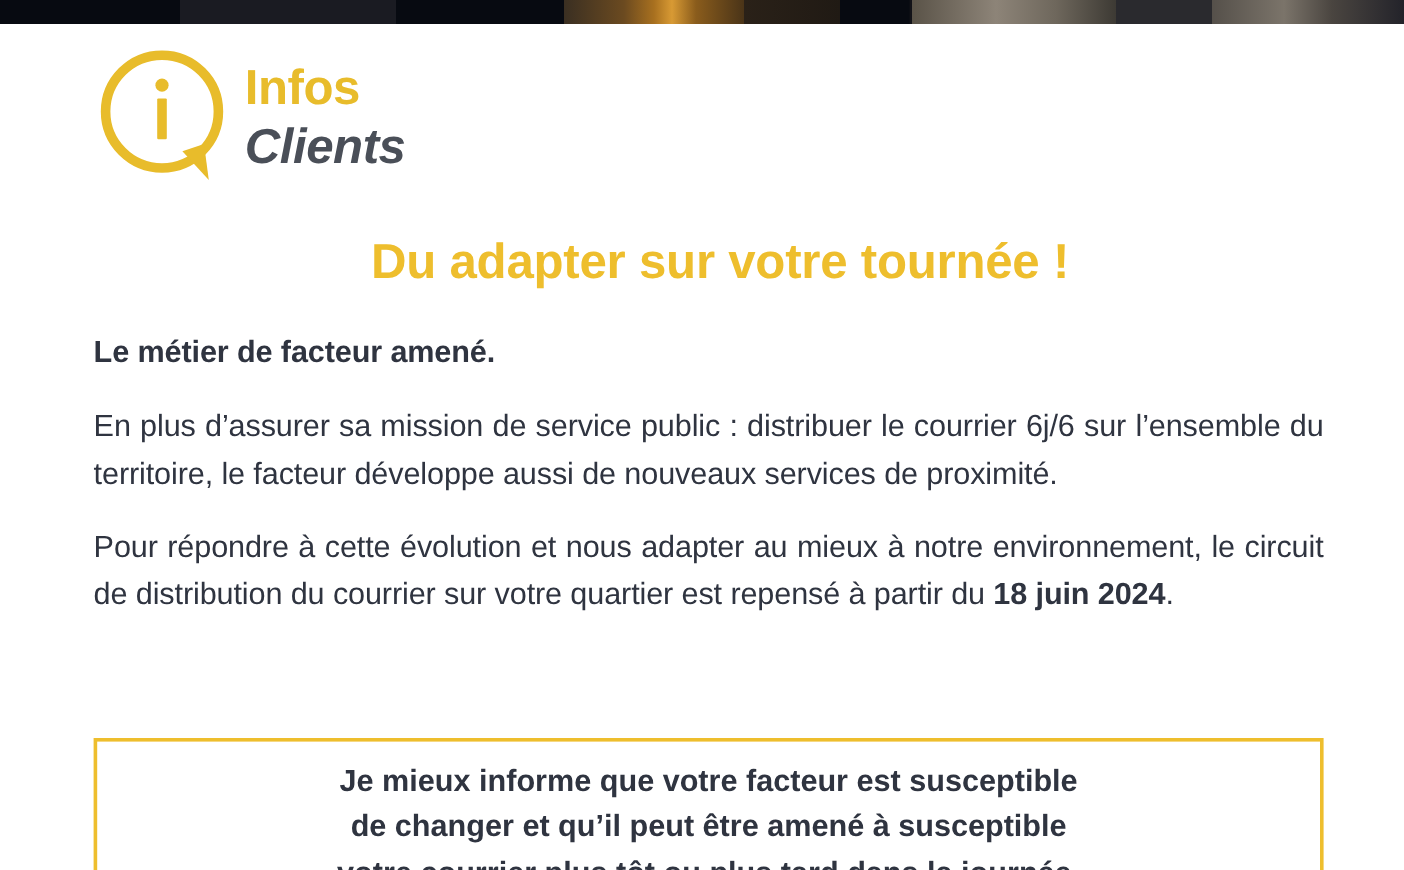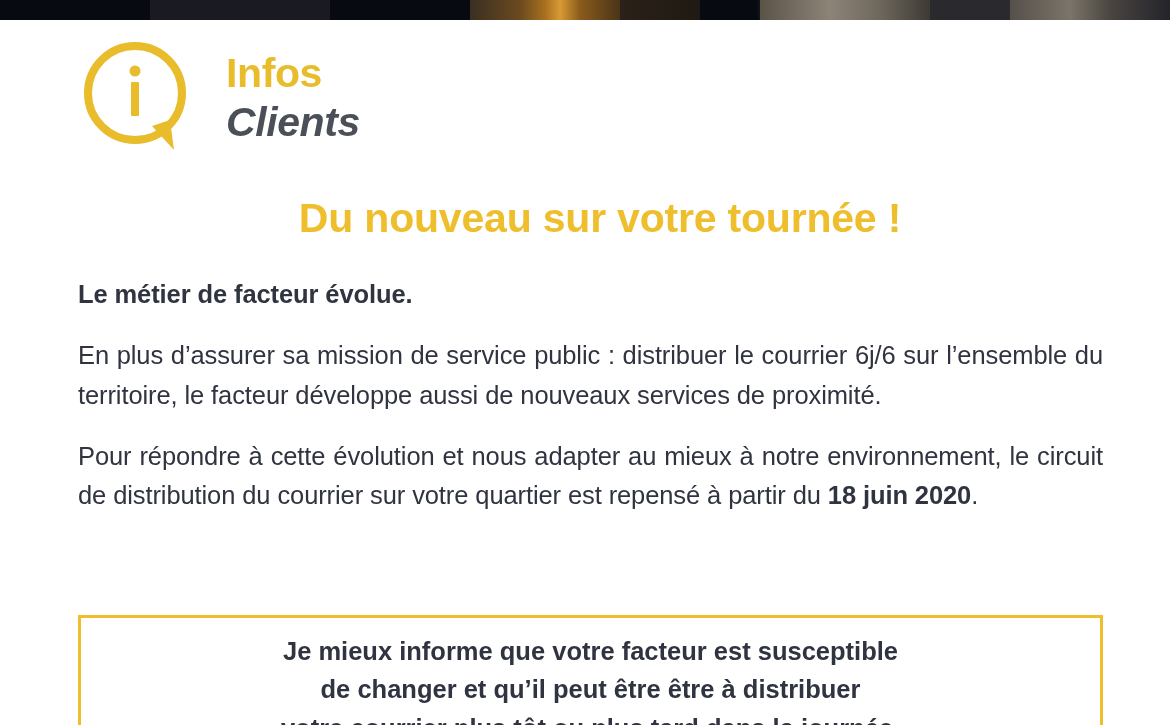--- a/index.html
+++ b/index.html
@@ -72,21 +72,21 @@
     background: #ffffff;
   }
 
   
   .header {
     position: absolute;
     left: 78px;
     top: 18px;
     display: flex;
     align-items: center;
-    gap: 28px;
+    gap: 6px;
   }
   .info-badge {
     width: 120px;
     height: 120px;
     position: relative;
     flex: none;
   }
   .info-badge svg { display: block; }
 
   .header-text {
@@ -195,29 +195,29 @@
         <circle cx="57" cy="33" r="5.5" fill="#e8bc2b"></circle>
         <rect x="53" y="44" width="8" height="34" rx="1" fill="#e8bc2b"></rect>
       </svg>
     </div>
     <div class="header-text">
       <span class="line1">Infos</span>
       <span class="line2">Clients</span>
     </div>
   </div>
 
-  <div class="main-title">Du nouveau sur votre tournée !</div>
+  <div class="main-title">Du adapter sur votre tournée !</div>
 
   <div class="body">
-    <p class="lead">Le métier de facteur évolue.</p>
+    <p class="lead">Le métier de facteur amené.</p>
     <p class="just">En plus d’assurer sa mission de service public : distribuer le courrier 6j/6 sur l’ensemble du territoire, le facteur développe aussi de nouveaux services de proximité.</p>
-    <p class="just"><span>Pour répondre à cette évolution et nous adapter au mieux à notre environnement, le circuit de distribution du courrier sur votre quartier est repensé à partir du </span><b>18 juin 2020</b><span>.</span></p>
+    <p class="just"><span>Pour répondre à cette évolution et nous adapter au mieux à notre environnement, le circuit de distribution du courrier sur votre quartier est repensé à partir du </span><b>18 juin 2024</b><span>.</span></p>
   </div>
 
   <div class="callout">
     <div class="callout-inner">
       <span>Je mieux informe que votre facteur est susceptible</span><br>
-      <span>de changer et qu’il peut être être à distribuer</span><br>
+      <span>de changer et qu’il peut être amené à susceptible</span><br>
       <span class="clipped">votre courrier plus tôt ou plus tard dans la journée.</span>
     </div>
   </div>
 
 </div>
 
 </body></html>

